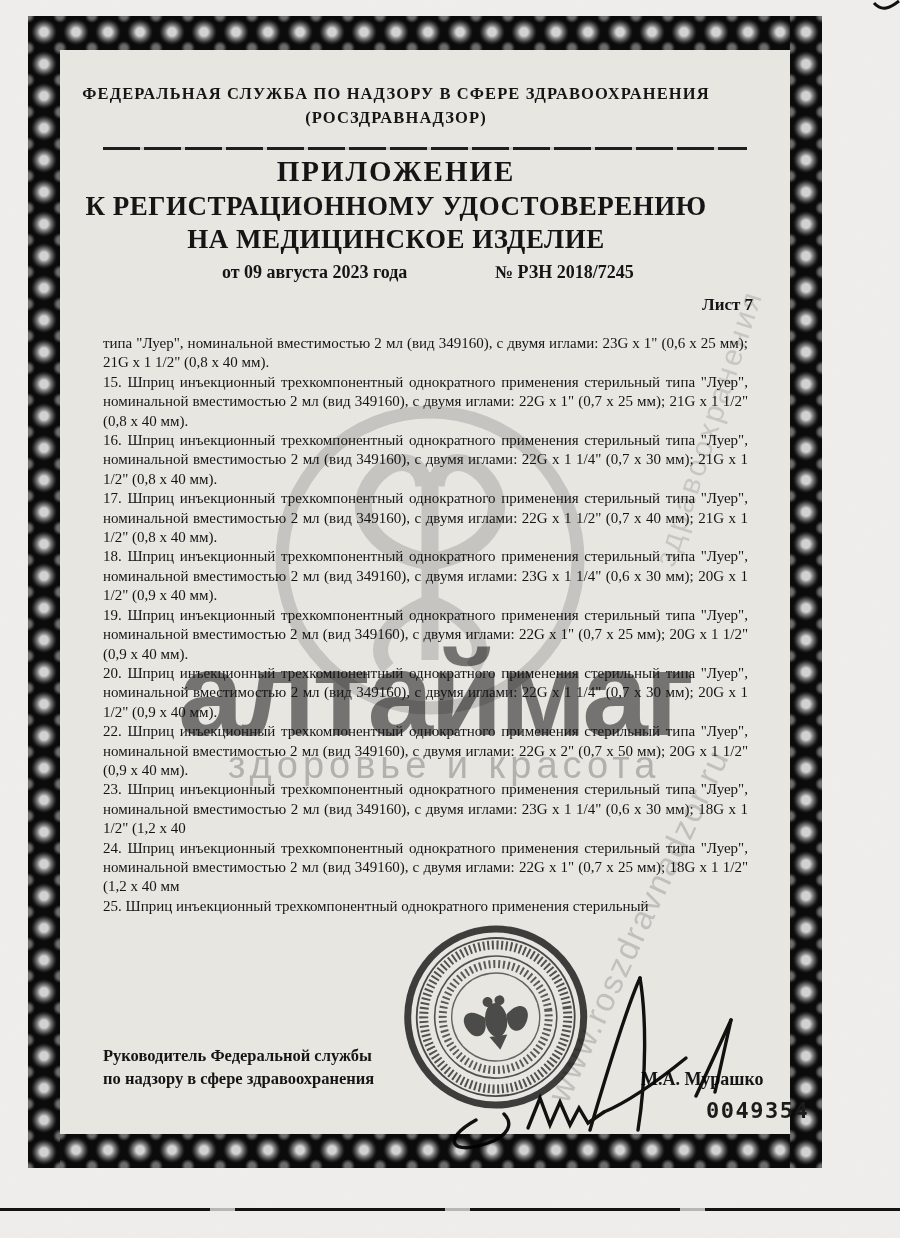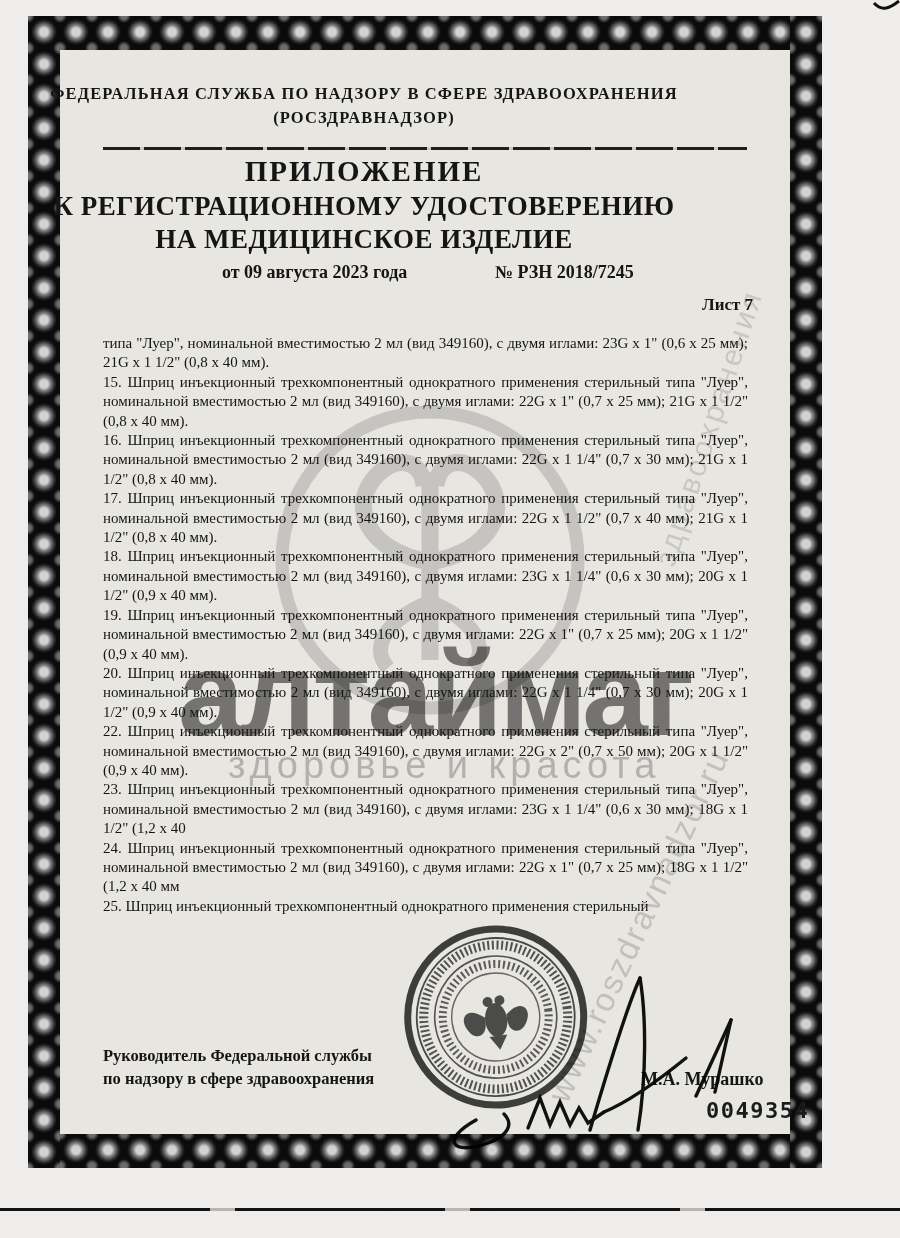--- a/index.html
+++ b/index.html
@@ -18,21 +18,21 @@
       radial-gradient(circle at 0px 0px, rgba(170,170,170,.65) 3px, rgba(0,0,0,0) 7px),
       radial-gradient(circle at 32px 0px, rgba(170,170,170,.65) 3px, rgba(0,0,0,0) 7px),
       radial-gradient(circle at 0px 32px, rgba(170,170,170,.65) 3px, rgba(0,0,0,0) 7px),
       radial-gradient(circle at 32px 32px, rgba(170,170,170,.65) 3px, rgba(0,0,0,0) 7px);
     background-size:32px 32px;}
   .band-top{left:28px;top:16px;width:794px;height:34px;}
   .band-bottom{left:28px;top:1134px;width:794px;height:34px;}
   .band-left{left:28px;top:16px;width:32px;height:1152px;}
   .band-right{left:790px;top:16px;width:32px;height:1152px;}
   
-  .cline{position:absolute;left:44px;width:640px;text-align:center;}
+  .cline{position:absolute;left:76px;width:640px;text-align:center;}
   .agency{font-weight:bold;font-size:16.5px;letter-spacing:1.1px;}
   .divider{position:absolute;left:103px;top:147px;width:644px;height:2.6px;
     background:repeating-linear-gradient(90deg,#202020 0 37px,rgba(32,32,32,.15) 37px 41px);}
   .t1{top:155px;font-weight:bold;font-size:29px;letter-spacing:2px;}
   .t2{top:191px;font-weight:bold;font-size:27px;letter-spacing:.5px;}
   .t3{top:224px;font-weight:bold;font-size:27px;letter-spacing:.5px;}
   .meta-date{position:absolute;left:222px;top:262px;font-weight:bold;font-size:18px;}
   .meta-num{position:absolute;left:495px;top:262px;font-weight:bold;font-size:18px;}
   .sheet{position:absolute;left:702px;top:295px;font-weight:bold;font-size:17px;}
   .body-block{position:absolute;left:103px;top:334px;width:645px;

